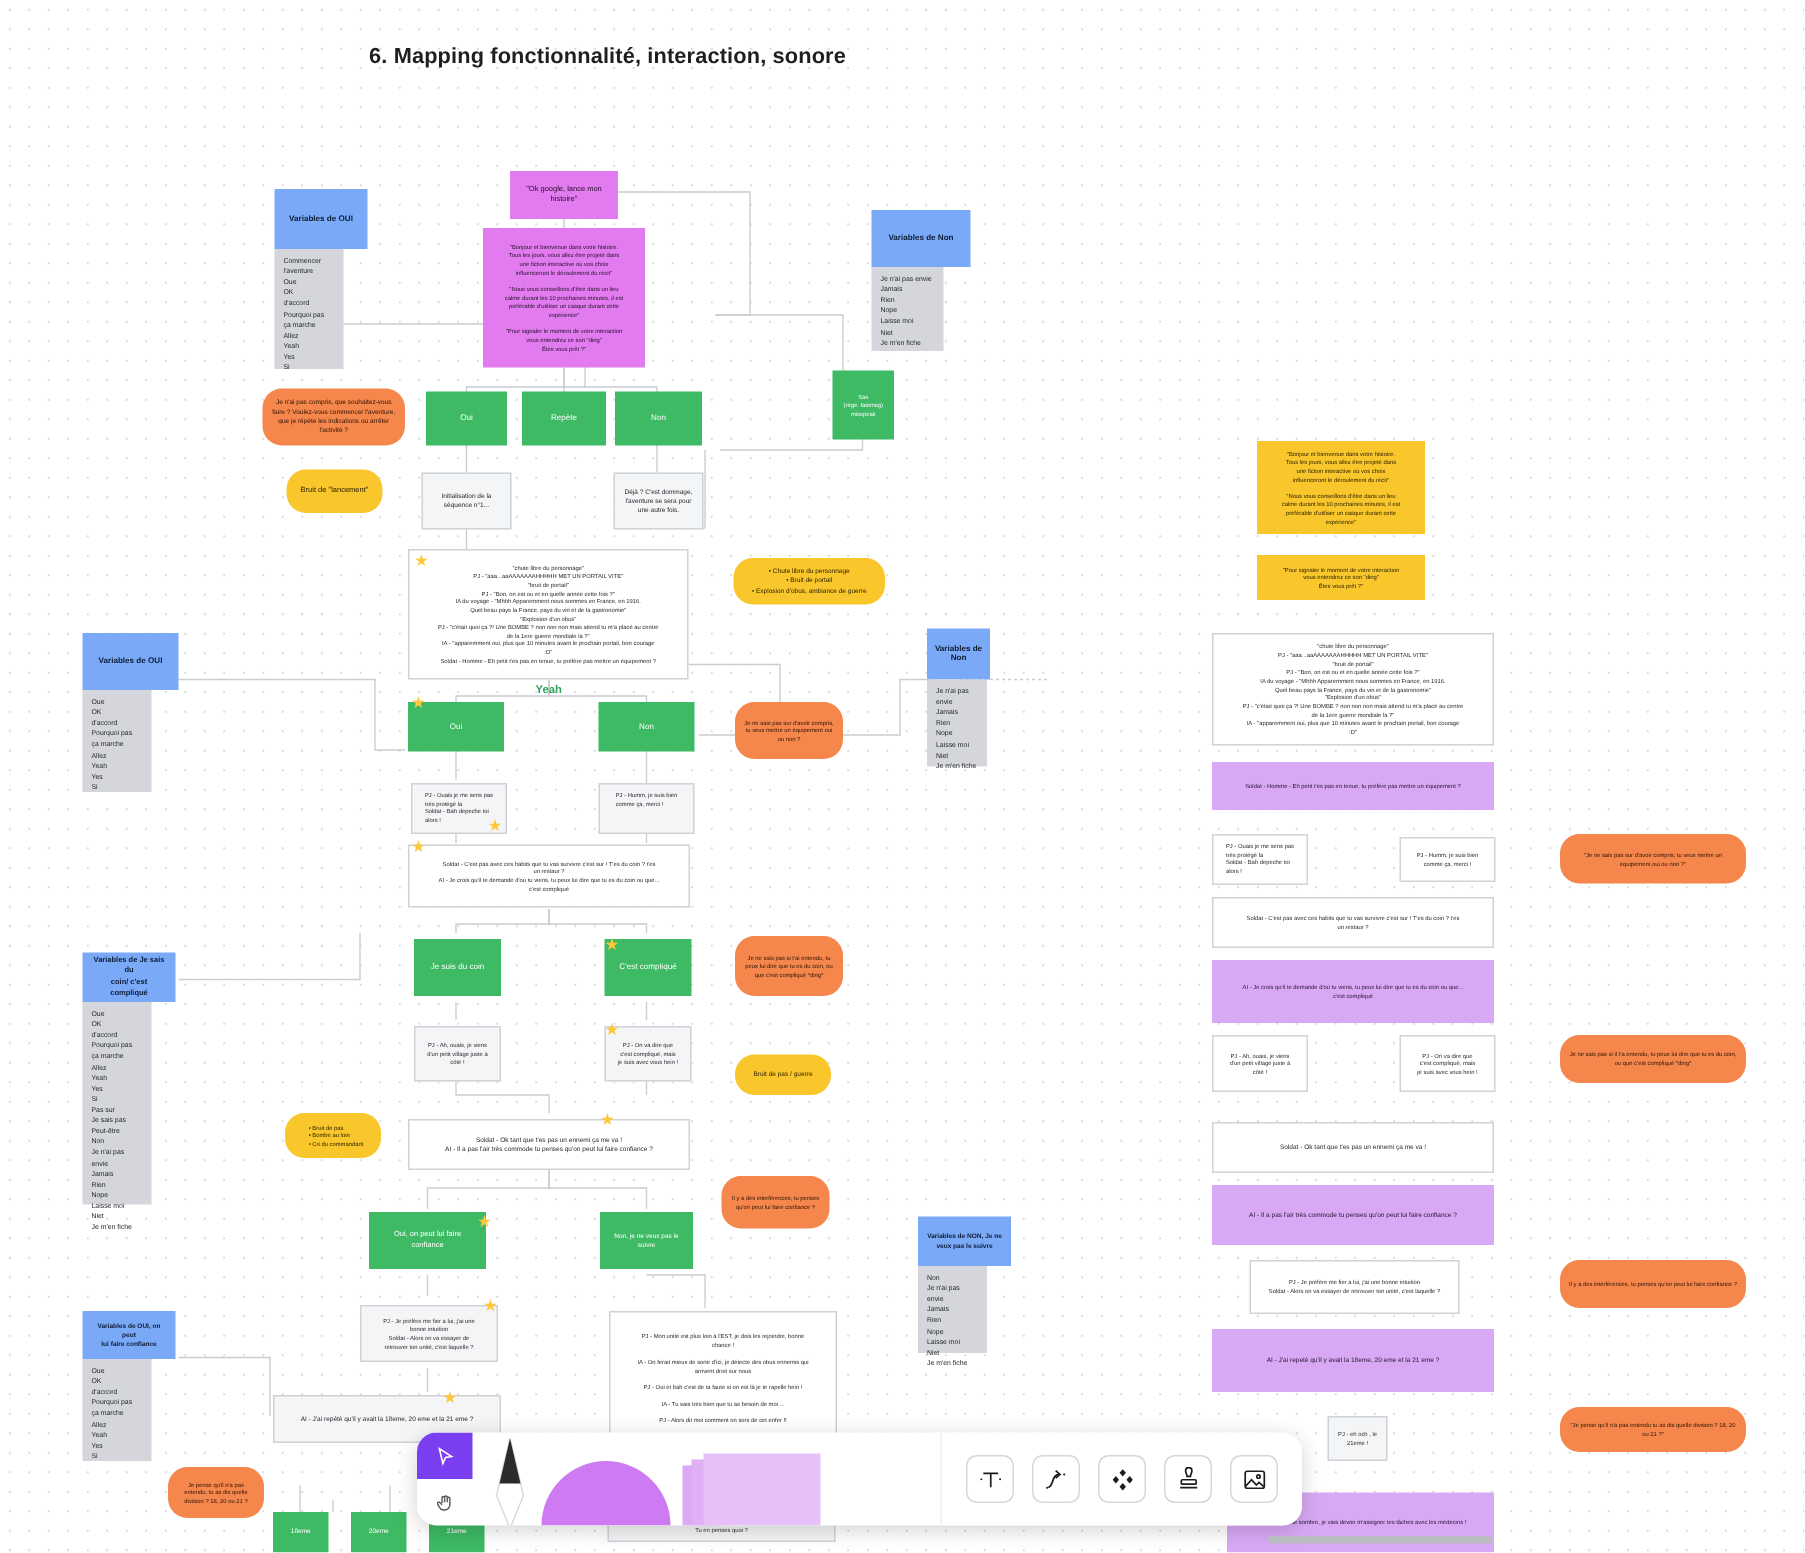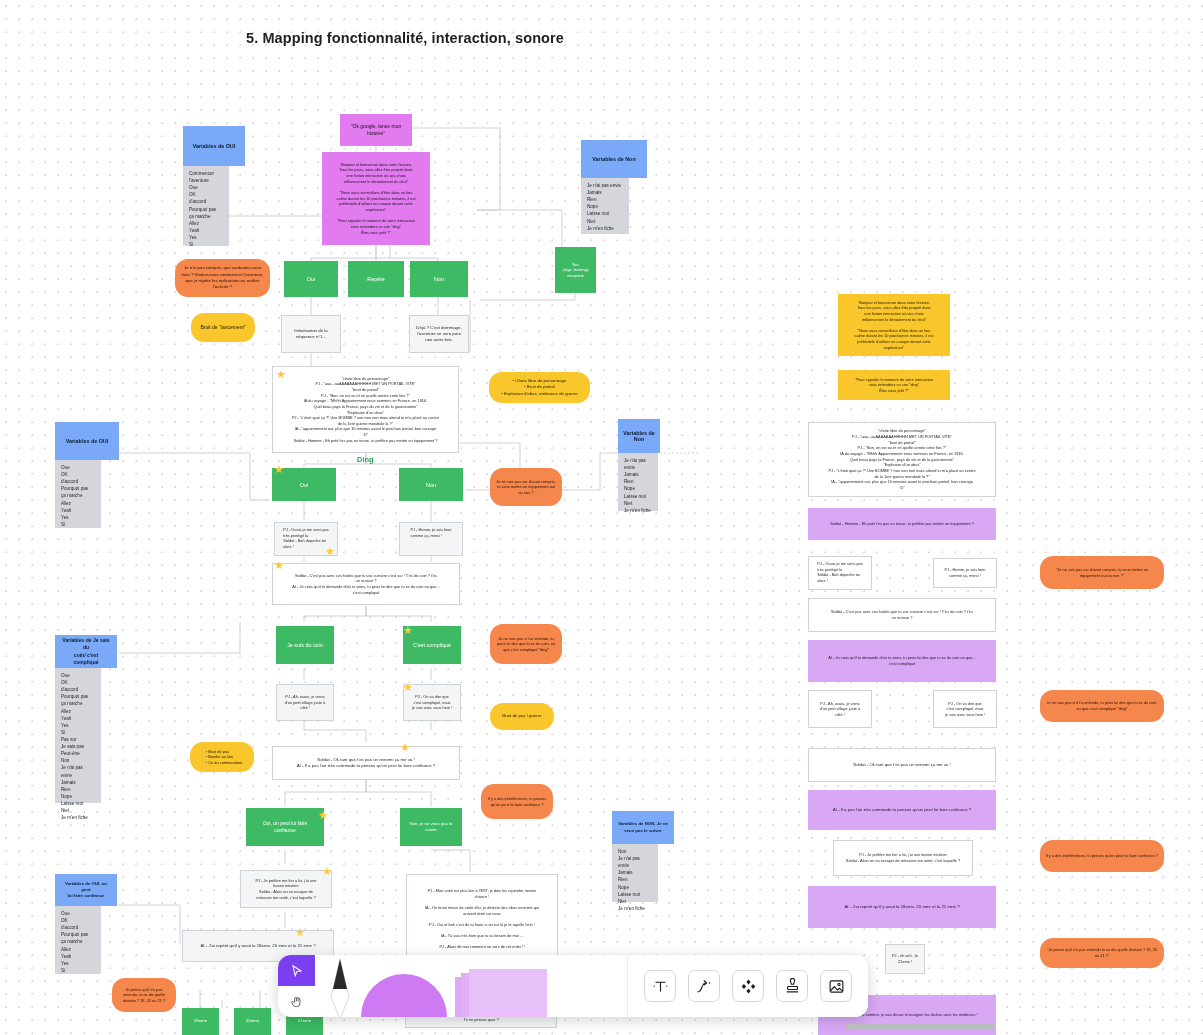--- a/index.html
+++ b/index.html
@@ -104,21 +104,21 @@
       <path d="M222 1000 L222 1008"></path>
       <path d="M200 990 L200 1008"></path>
       <path d="M260 990 L260 1008"></path>
       <path d="M480 900 L480 1000"></path>
     </g>
     <g fill="none" stroke="#c9ccd1" stroke-width="0.9" stroke-dasharray="2 2">
       <path d="M640 453 L700 453"></path>
     </g>
   </svg>
 
-  <div class="title" style="left:246px;top:30px;">5. Mapping fonctionnalité, interaction, sonore</div>
+  <div class="title" style="left:246px;top:30px;">6. Mapping fonctionnalité, interaction, sonore</div>
 
   <div class="node blue" style="left:183px;top:126px;width:62px;height:40px;">Variables de OUI</div>
   <div class="node grey-list" style="left:183px;top:166px;width:46px;height:80px;">Commencer
 l'aventure
 Oue
 OK
 d'accord
 Pourquoi pas
 ça marche
 Allez
@@ -177,21 +177,21 @@
 PJ - "c'était quoi ça ?! Une BOMBE ? non non non mais attend tu m'a placé au centre
 de la 1ere guerre mondiale la ?"
 IA - "apparemment oui, plus que 10 minutes avant le prochain portail, bon courage
 :D"
 Soldat - Homme - Eh petit t'es pas en tenue, tu préfère pas mettre un équipement ?</div>
   <div class="star" style="left:276px;top:369px;">★</div>
 
   <div class="node yellowpill txt fs45" style="left:489px;top:372px;width:101px;height:31px;">• Chute libre du personnage
 • Bruit de portail
 • Explosion d'obus, ambiance de guerre</div>
-  <div class="ding" style="left:357px;top:455px;">Ding</div>
+  <div class="ding" style="left:357px;top:455px;">Yeah</div>
 
   <div class="node blue" style="left:55px;top:422px;width:64px;height:38px;">Variables de OUI</div>
   <div class="node grey-list" style="left:55px;top:460px;width:46px;height:68px;">Oue
 OK
 d'accord
 Pourquoi pas
 ça marche
 Allez
 Yeah
 Yes

